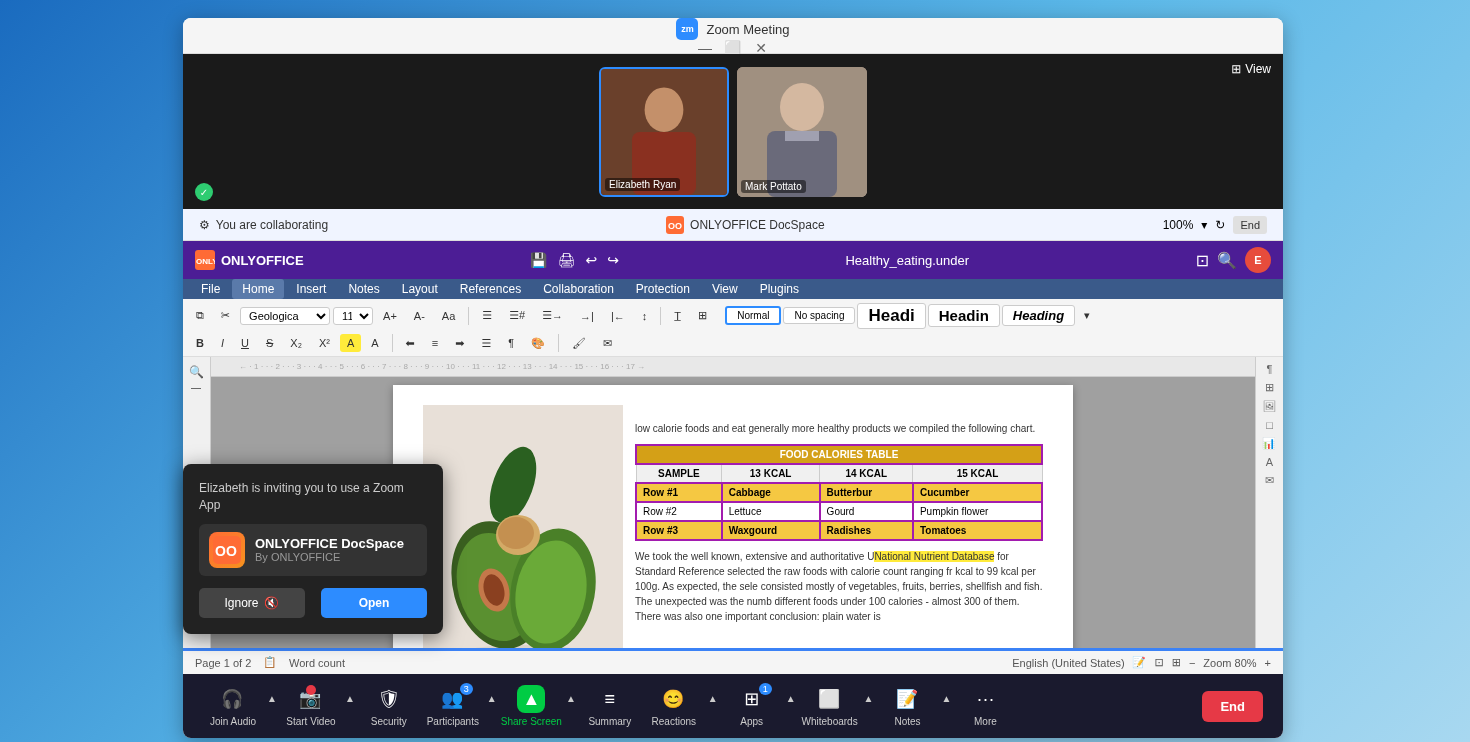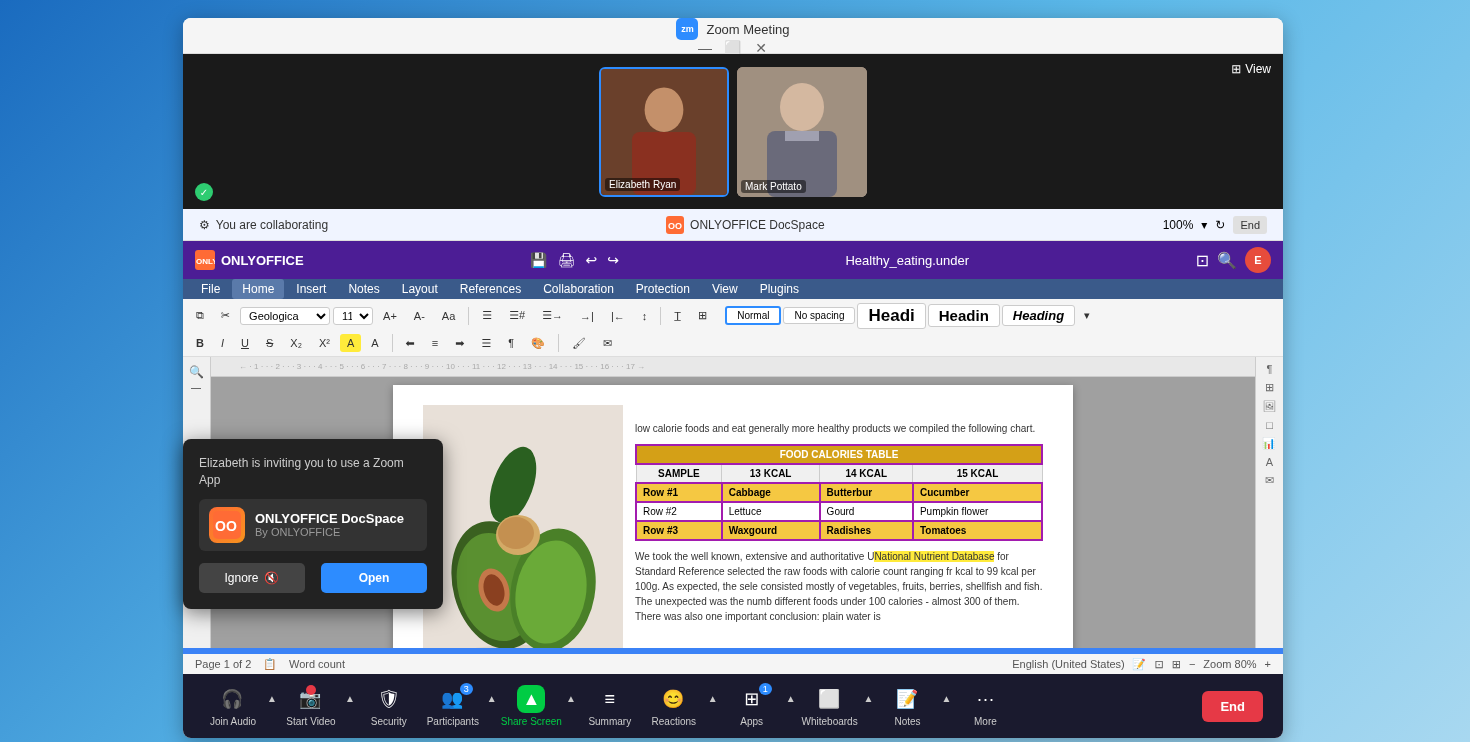--- a/index.html
+++ b/index.html
@@ -465,21 +465,21 @@
       color: white;
       padding: 8px;
       font-size: 12px;
       cursor: pointer;
       font-weight: bold;
     }
 
     
     .status-bar {
       background: #f5f5f5;
-      border-top: 6px solid #3b82f6;
+      border-top: 3px solid #3b82f6;
       display: flex;
       align-items: center;
       justify-content: space-between;
       padding: 0 12px;
       height: 26px;
       flex-shrink: 0;
       font-size: 11px;
       color: #555;
     }
     .status-left { display: flex; align-items: center; gap: 12px; }
@@ -930,21 +930,21 @@
       <div class="zoom-tool">
         <div class="zoom-tool-icon">···</div>
         <span class="zoom-tool-label">More</span>
       </div>
     </div>
 
     <button class="end-btn">End</button>
   </div>
 </div>
 
-<div class="invite-popup" style="left:183px;top:439px;">
+<div class="invite-popup" style="left:183px;top:464px;">
   <p class="invite-title">Elizabeth is inviting you to use a Zoom App</p>
   <div class="invite-app">
     <div class="invite-app-logo">
       <svg width="28" height="28" viewBox="0 0 28 28">
         <rect width="28" height="28" rx="5" fill="#ff6b35"></rect>
         <text x="2" y="20" font-size="14" fill="white" font-weight="bold">OO</text>
       </svg>
     </div>
     <div>
       <div class="invite-app-name">ONLYOFFICE DocSpace</div>

